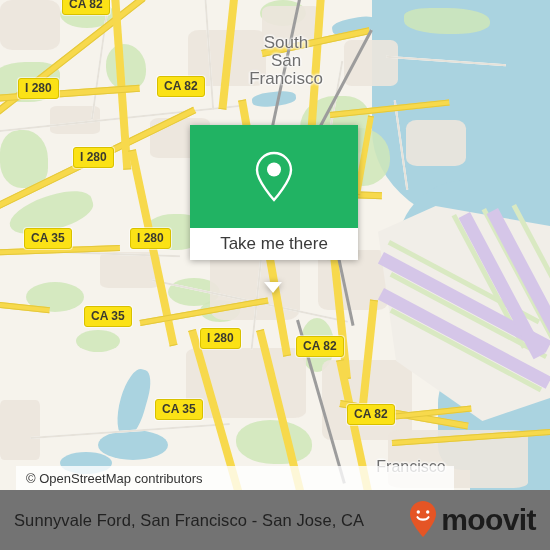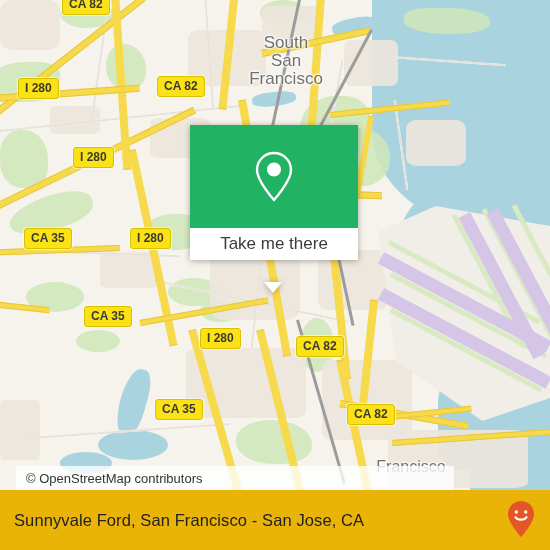--- a/index.html
+++ b/index.html
@@ -127,21 +127,21 @@
   .attrib{
     position:absolute;left:0;top:466px;width:438px;height:24px;
     background:rgba(255,255,255,.78);
     display:flex;align-items:center;margin-left:16px;
   }
   .attrib span{font-size:13px;color:#333333;padding-left:10px;}
 
   
   .footer{
     position:absolute;left:0;top:490px;width:550px;height:60px;
-    background:#eab308;display:flex;align-items:center;
+    background:#737373;display:flex;align-items:center;
     justify-content:space-between;padding:0 14px;box-sizing:border-box;
   }
   .footer-title{font-size:16.5px;color:#222222;letter-spacing:.1px;}
   .brand{display:flex;align-items:center;gap:3px;}
   .brand-word{font-size:30px;font-weight:bold;color:#1c1c1c;letter-spacing:-.6px;line-height:1;}
 </style>
 </head>
 <body>
 
 <div id="root">
@@ -284,16 +284,17 @@
 
   <div class="footer">
     <div class="footer-title">Sunnyvale Ford, San Francisco - San Jose, CA</div>
     <div class="brand">
       <svg width="30" height="40" viewBox="0 0 30 40">
         <path d="M15 1 C7.8 1 2 6.8 2 14 C2 23 15 37 15 37 C15 37 28 23 28 14 C28 6.8 22.2 1 15 1 Z" fill="#e55525"></path>
         <circle cx="10.3" cy="12" r="1.7" fill="#ffffff"></circle>
         <circle cx="19.7" cy="12" r="1.7" fill="#ffffff"></circle>
         <path d="M9.5 17.2 C11.4 20.4 18.6 20.4 20.5 17.2" fill="none" stroke="#ffffff" stroke-width="2.1" stroke-linecap="round"></path>
       </svg>
+      <span class="brand-word">moovit</span>
     </div>
   </div>
 
 </div>
 
 </body></html>

